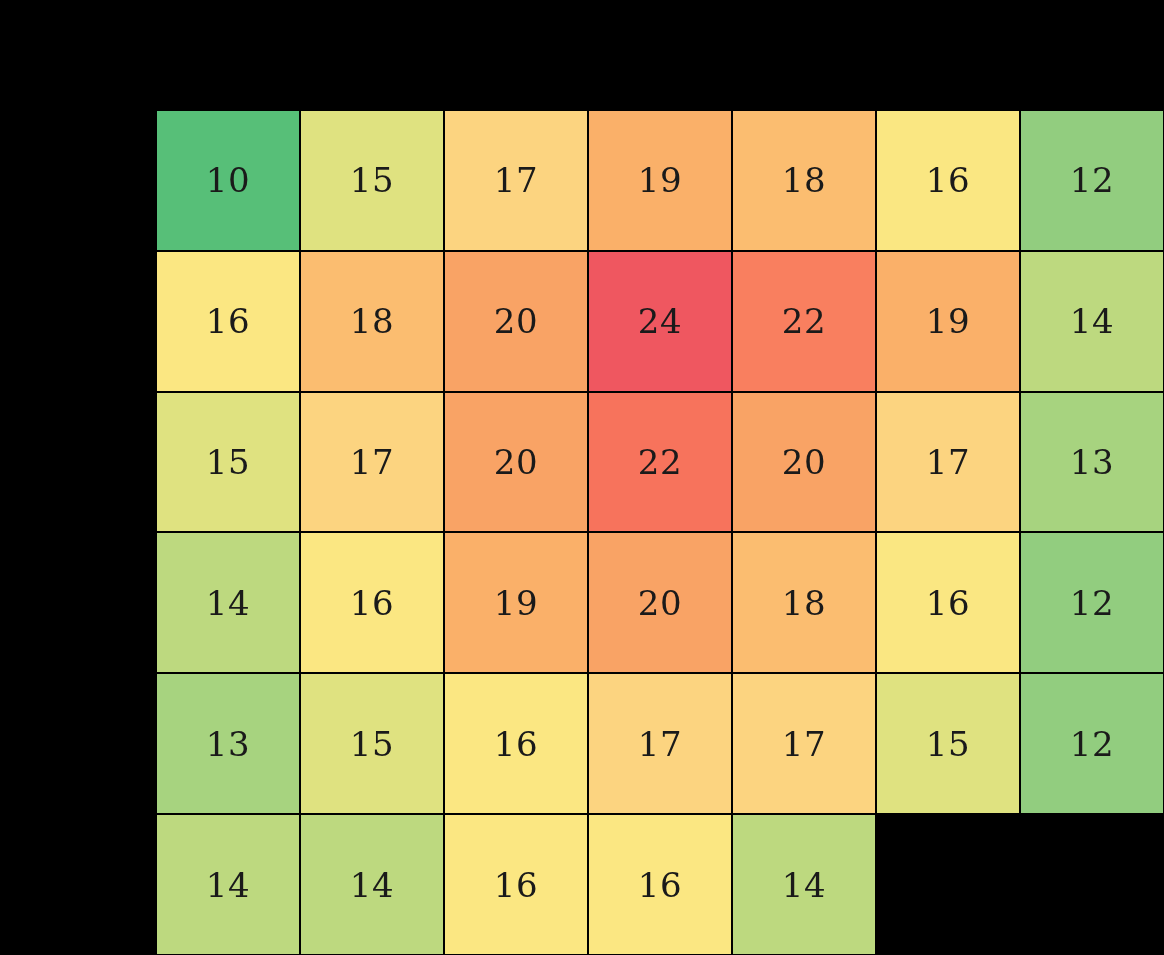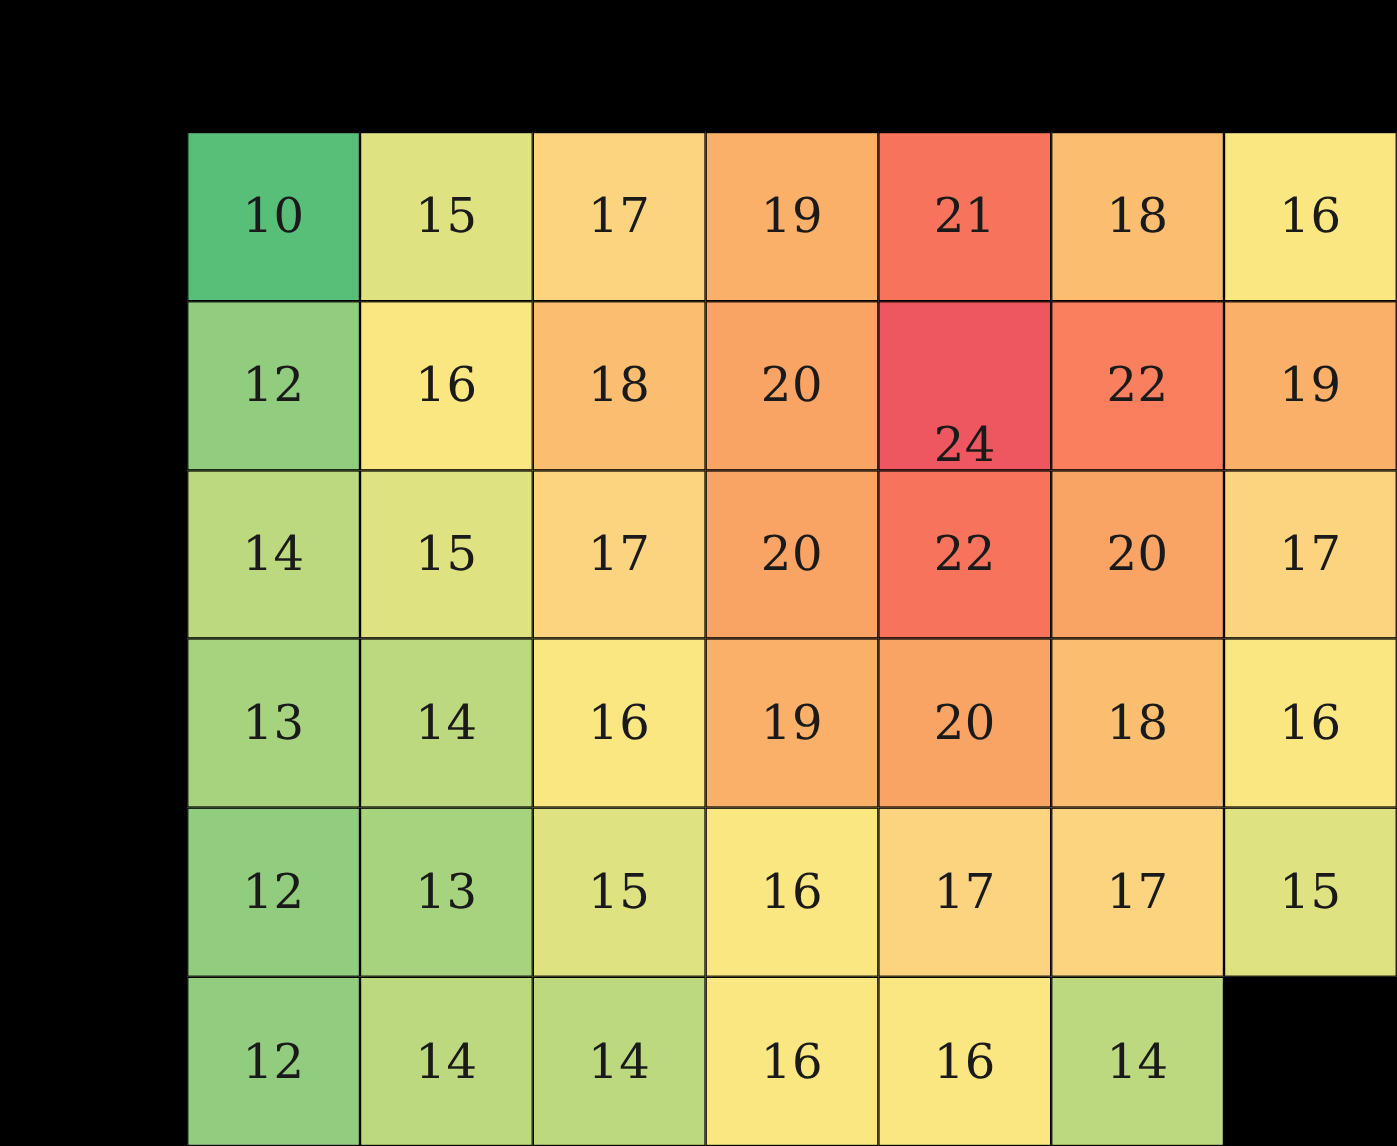--- a/index.html
+++ b/index.html
@@ -39,21 +39,21 @@
     box-sizing: border-box;
     border-right: 1px solid #000000;
     border-bottom: 1px solid #000000;
     border-top: 1px solid #000000;
     border-left: 1px solid #000000;
     margin: 0;
     overflow: hidden;
   }
   .hm-cell .hm-value {
     font-family: "DejaVu Serif", serif;
-    font-size: 40px;
+    font-size: 34px;
     color: #1a1a1a;
     line-height: 1;
     letter-spacing: 0.5px;
     user-select: none;
   }
 </style>
 </head>
 <body>
 
 <div id="figure">
@@ -63,42 +63,39 @@
       </div>
       <div class="hm-cell" style="background: rgb(223, 226, 128); border-color: rgb(0, 0, 0);">
         <span class="hm-value" style="color: rgb(26, 26, 26);">15</span>
       </div>
       <div class="hm-cell" style="background: rgb(252, 212, 128); border-color: rgb(0, 0, 0);">
         <span class="hm-value" style="color: rgb(26, 26, 26);">17</span>
       </div>
       <div class="hm-cell" style="background: rgb(250, 176, 105); border-color: rgb(0, 0, 0);">
         <span class="hm-value" style="color: rgb(26, 26, 26);">19</span>
       </div>
-      <div class="hm-cell" style="background: rgb(247, 115, 92); border-color: rgb(0, 0, 0);">
-        <span class="hm-value" style="color: rgb(26, 26, 26);">21</span>
-      </div>
       <div class="hm-cell" style="background: rgb(251, 189, 112); border-color: rgb(0, 0, 0);">
         <span class="hm-value" style="color: rgb(26, 26, 26);">18</span>
       </div>
       <div class="hm-cell" style="background: rgb(250, 231, 130); border-color: rgb(0, 0, 0);">
         <span class="hm-value" style="color: rgb(26, 26, 26);">16</span>
       </div>
       <div class="hm-cell" style="background: rgb(146, 205, 127); border-color: rgb(0, 0, 0);">
         <span class="hm-value" style="color: rgb(26, 26, 26);">12</span>
       </div>
       <div class="hm-cell" style="background: rgb(251, 231, 130); border-color: rgb(0, 0, 0);">
         <span class="hm-value" style="color: rgb(26, 26, 26);">16</span>
       </div>
       <div class="hm-cell" style="background: rgb(251, 189, 112); border-color: rgb(0, 0, 0);">
         <span class="hm-value" style="color: rgb(26, 26, 26);">18</span>
       </div>
       <div class="hm-cell" style="background: rgb(249, 163, 101); border-color: rgb(0, 0, 0);">
         <span class="hm-value" style="color: rgb(26, 26, 26);">20</span>
       </div>
-      <div class="hm-cell" style="background: rgb(239, 87, 96); border-color: rgb(0, 0, 0); align-items: flex-end;">
+      <div class="hm-cell" style="background: rgb(239, 87, 96); border-color: rgb(0, 0, 0);">
         <span class="hm-value" style="color: rgb(26, 26, 26);">24</span>
       </div>
       <div class="hm-cell" style="background: rgb(249, 127, 95); border-color: rgb(0, 0, 0);">
         <span class="hm-value" style="color: rgb(26, 26, 26);">22</span>
       </div>
       <div class="hm-cell" style="background: rgb(250, 176, 105); border-color: rgb(0, 0, 0);">
         <span class="hm-value" style="color: rgb(26, 26, 26);">19</span>
       </div>
       <div class="hm-cell" style="background: rgb(189, 217, 127); border-color: rgb(0, 0, 0);">
         <span class="hm-value" style="color: rgb(26, 26, 26);">14</span>

